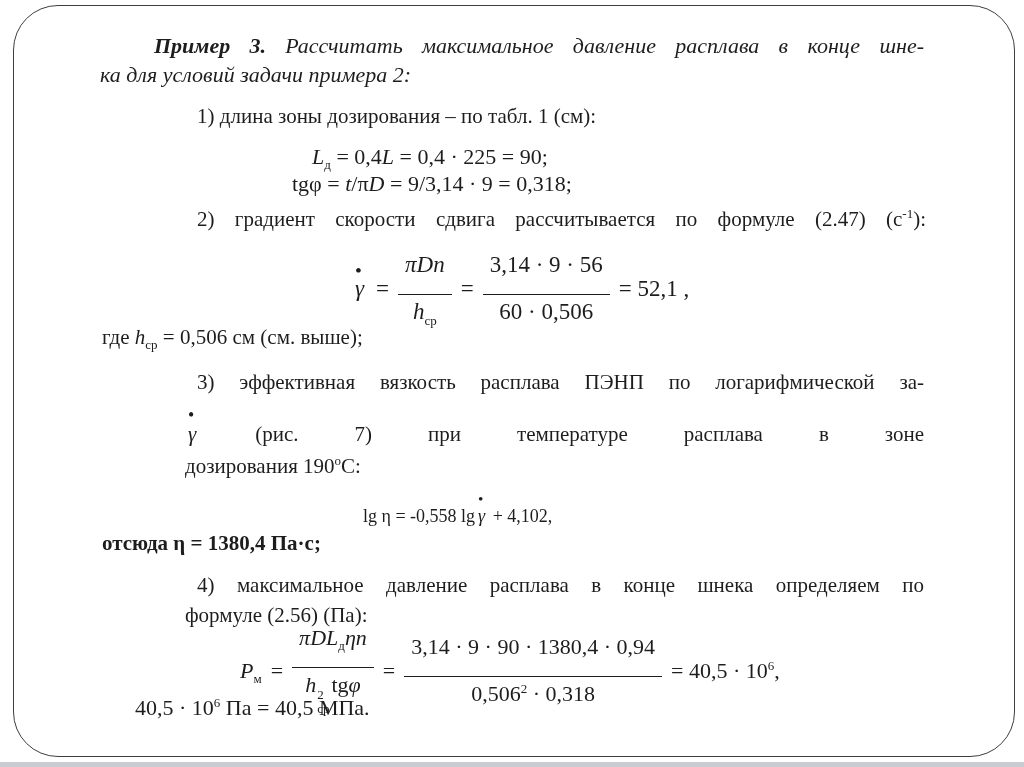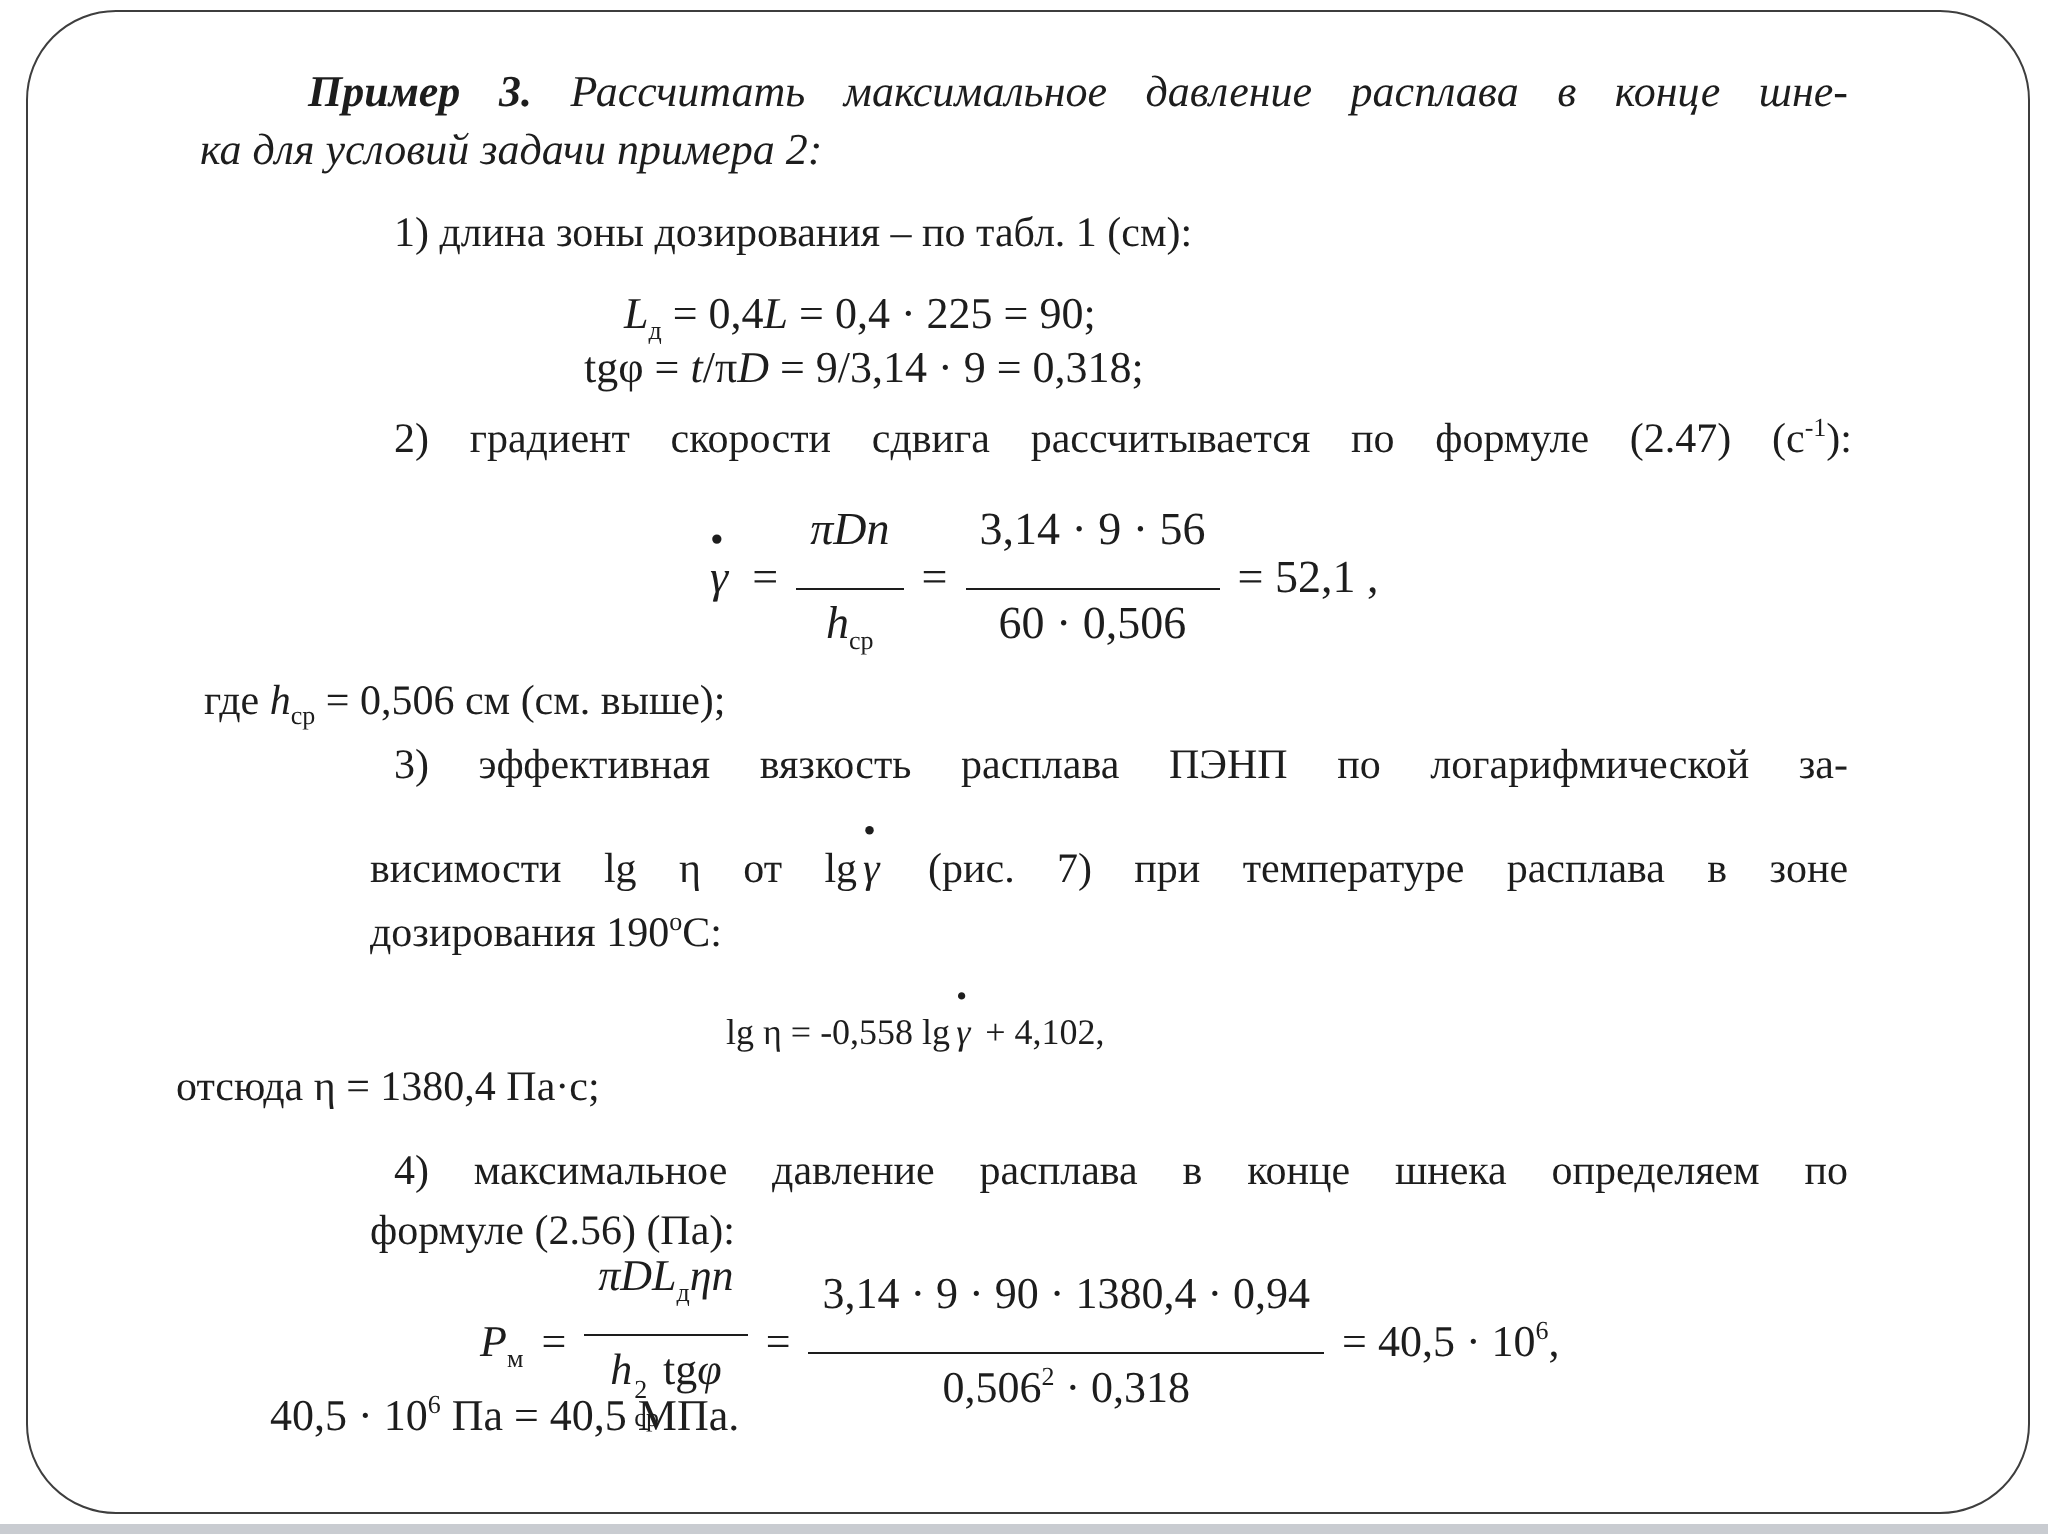--- a/index.html
+++ b/index.html
@@ -70,29 +70,29 @@
       <span class="den"><i>h</i><sub>ср</sub></span>
     </span>
     <span>=</span>
     <span class="frac">
       <span class="num">3,14 · 9 · 56</span>
       <span class="den">60 · 0,506</span>
     </span>
     <span>= 52,1 ,</span>
   </div>
 
-  <div class="abs txt" style="left:102px;top:336px;text-align:right;"><span>где </span><i>h</i><sub>ср</sub><span> = 0,506 см (см. выше);</span></div>
+  <div class="abs txt" style="left:102px;top:323px;text-align:right;"><span>где </span><i>h</i><sub>ср</sub><span> = 0,506 см (см. выше);</span></div>
 
   <div class="abs txt just" style="left:197px;top:368px;width:727px;">3) эффективная вязкость расплава ПЭНП по логарифмической за-</div>
-  <div class="abs txt just" style="left:185px;top:420px;width:739px;"><span>висимости lg η от lg</span><span class="ogam"><span class="dot">•</span><span>γ</span></span> <span>(рис. 7) при температуре расплава в зоне</span></div>
+  <div class="abs txt just" style="left:185px;top:420px;width:739px;"><span class="ogam"><span class="dot">•</span><span>γ</span></span> <span>(рис. 7) при температуре расплава в зоне</span></div>
   <div class="abs txt" style="left:185px;top:452px;"><span>дозирования 190</span><sup>о</sup><span>С:</span></div>
 
   <div class="abs txt" style="left:363px;top:502px;font-size:18px;"><span>lg η = -0,558 lg</span><span class="ogam"><span class="dot">•</span><span>γ</span></span><span> + 4,102,</span></div>
 
-  <div class="abs txt" style="left:88px;top:529px;">отсюда η = 1380,4 Па·с;</div>
+  <div class="abs txt" style="left:102px;top:529px;font-weight:bold;">отсюда η = 1380,4 Па·с;</div>
 
   <div class="abs txt just" style="left:197px;top:571px;width:727px;">4) максимальное давление расплава в конце шнека определяем по</div>
   <div class="abs txt" style="left:185px;top:601px;text-align:right;">формуле (2.56) (Па):</div>
 
   <div class="abs formula" style="left:240px;top:624px;">
     <span><i>P</i><sub>м</sub></span>
     <span>=</span>
     <span class="frac">
       <span class="num"><i>πDL</i><sub>д</sub><i>ηn</i></span>
       <span class="den"><i>h</i><span class="ss">

